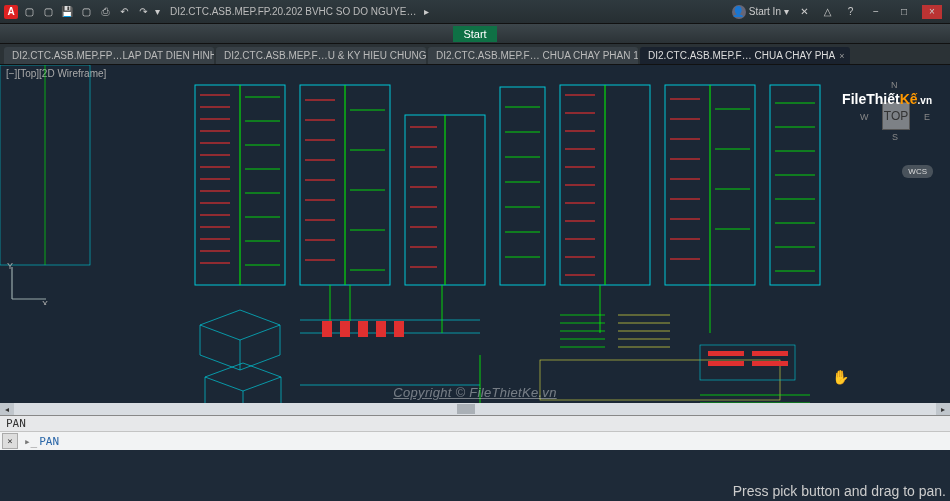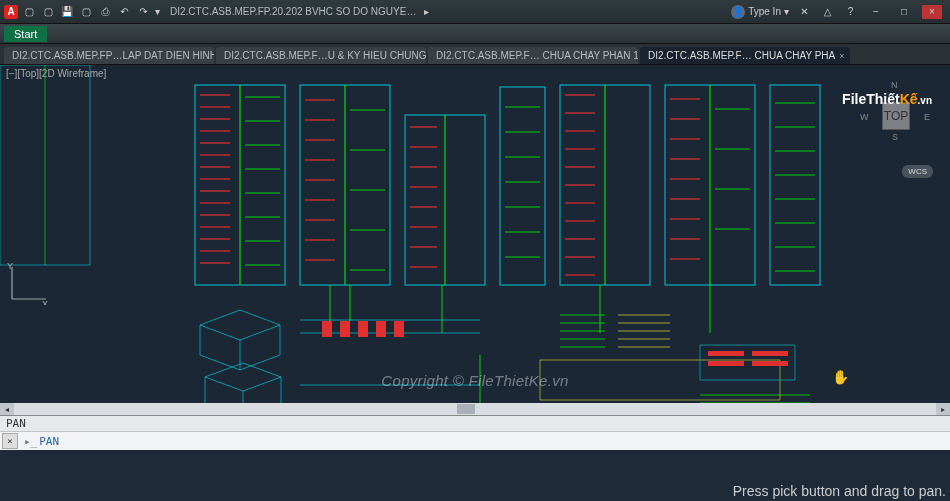--- a/index.html
+++ b/index.html
@@ -18,21 +18,21 @@
   .title-text { color:#bbb; margin-left:6px; white-space:nowrap; overflow:hidden; text-overflow:ellipsis; max-width:250px; }
   .arrow { color:#ccc; }
   .search-box { background:#3a3f42; border:1px solid #555; color:#888; font-style:italic; padding:1px 6px; width:140px; height:16px; font-size:10px; }
   .right-group { margin-left:auto; display:flex; align-items:center; gap:8px; padding-right:4px; }
   .signin { display:flex; align-items:center; gap:3px; }
   .avatar { width:14px; height:14px; border-radius:50%; background:#667; display:flex;align-items:center;justify-content:center; }
   .win-btn { width:20px; height:14px; display:flex;align-items:center;justify-content:center; font-size:10px; }
   .win-btn.close { background:#b33; }
   .ribbon-collapsed {
     height: 20px; background: linear-gradient(#3d464b,#2b3236);
-    display:flex; align-items:center; border-bottom:1px solid #111; padding:0 4px;
+    display:flex; align-items:center; border-bottom:1px solid #111; padding:0 4px;justify-content:center;
   }
   .start-tab { background:#0f7045; color:#fff; padding:2px 10px; font-size:11px; }
   .file-tabs {
     height: 21px; background:#2b3236; display:flex; align-items:flex-end; padding-left:4px;
     border-bottom:1px solid #111; font-size:10px;
   }
   .ftab {
     padding:3px 8px 3px 8px; background:#384046; color:#bbb; margin-right:2px;
     display:flex; align-items:center; gap:4px; max-width:210px; white-space:nowrap;
     overflow:hidden; text-overflow:ellipsis; border-top-left-radius:3px; border-top-right-radius:3px;
@@ -47,21 +47,21 @@
   .viewcube {
     position:absolute; top:15px; right:20px; width:70px; height:80px;
   }
   .vc-dir { position:absolute; color:#888; font-size:9px; }
   .vc-n { top:0; left:31px; }
   .vc-s { bottom:18px; left:32px; }
   .vc-w { top:32px; left:0; }
   .vc-e { top:32px; right:0; }
   .vc-top { position:absolute; top:22px; left:22px; width:28px; height:28px; background:#7d8186; color:#333; display:flex;align-items:center;justify-content:center; font-size:12px; border:1px solid #555; }
   .wcs-badge { position:absolute; top:100px; right:17px; background:rgba(120,125,130,.5); padding:2px 6px; font-size:8px; color:#ddd; border-radius:6px; }
-  .watermark { position:absolute; bottom:14px; left:50%; transform:translateX(-50%); color:rgba(255,255,255,.4); font-size:15px; font-style:italic; letter-spacing:.3px; }
+  .watermark { position:absolute; bottom:3px; left:50%; transform:translateX(-50%); color:rgba(255,255,255,.4); font-size:13px; font-style:italic; letter-spacing:.3px;text-decoration:underline; }
   .site-logo { position:absolute; top:26px; right:18px; font-size:14px; font-weight:bold; color:#fff; }
   .site-logo .tk { color:#f90; }
   .pan-cursor { position:absolute; right:100px; bottom:18px; color:#ddd; font-size:14px; }
   .hscroll { height:12px; background:#d9dde2; display:flex; align-items:center; }
   .hs-arrow { width:14px; height:12px; background:#c0c6cc; display:flex;align-items:center;justify-content:center; font-size:8px; color:#333; }
   .hs-track { flex:1; position:relative; height:12px; }
   .hs-thumb { position:absolute; left:48%; width:18px; height:10px; top:1px; background:#aab0b6; }
   .cmdline-area { background:#e7e8ea; border-top:1px solid #888; font-family:"Consolas",monospace; font-size:11px; color:#333; }
   .cmd-history { padding:1px 6px; border-bottom:1px solid #c4c4c4; }
   .cmd-input-row { display:flex; align-items:center; padding:1px 2px; background:#f2f3f4; }
@@ -85,21 +85,21 @@
   <div class="qat-icon">▢</div>
   <div class="qat-icon">⎙</div>
   <div class="qat-icon">↶</div>
   <div class="qat-icon">↷</div>
   <span class="arrow">▾</span>
   <span class="title-text">DI2.CTC.ASB.MEP.FP.20.202 BVHC SO DO NGUYEN LY HE THONG CHUA CHAY PHA…</span>
   <span class="arrow">▸</span>
   <div class="right-group">
     <div class="signin">
       <div class="avatar">👤</div>
-      <span>Type In</span>
+      <span>Start In</span>
       <span>▾</span>
     </div>
     <div class="qat-icon">✕</div>
     <div class="qat-icon">△</div>
     <div class="qat-icon">?</div>
     <div class="win-btn">−</div>
     <div class="win-btn">□</div>
     <div class="win-btn close">×</div>
   </div>
 </div>

